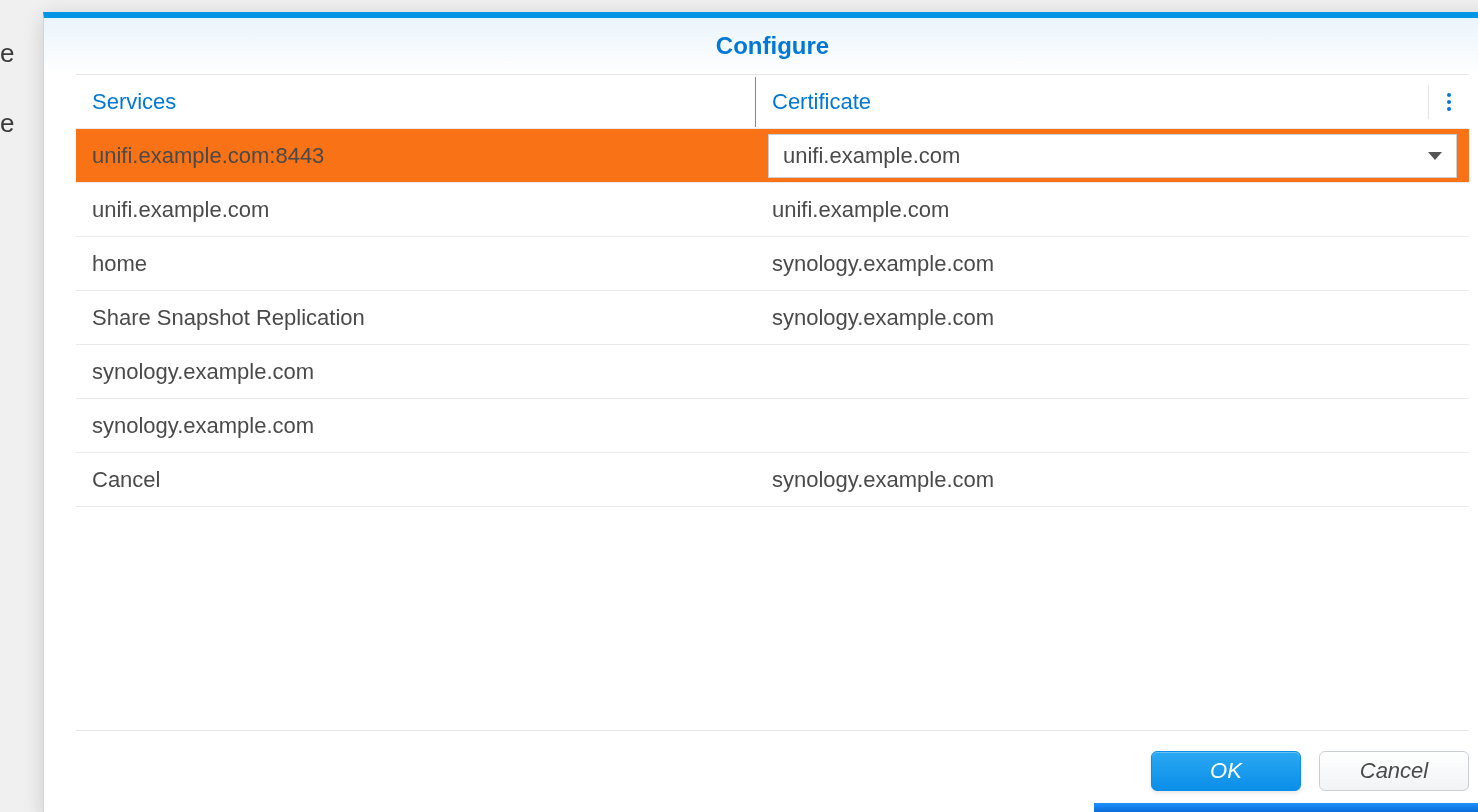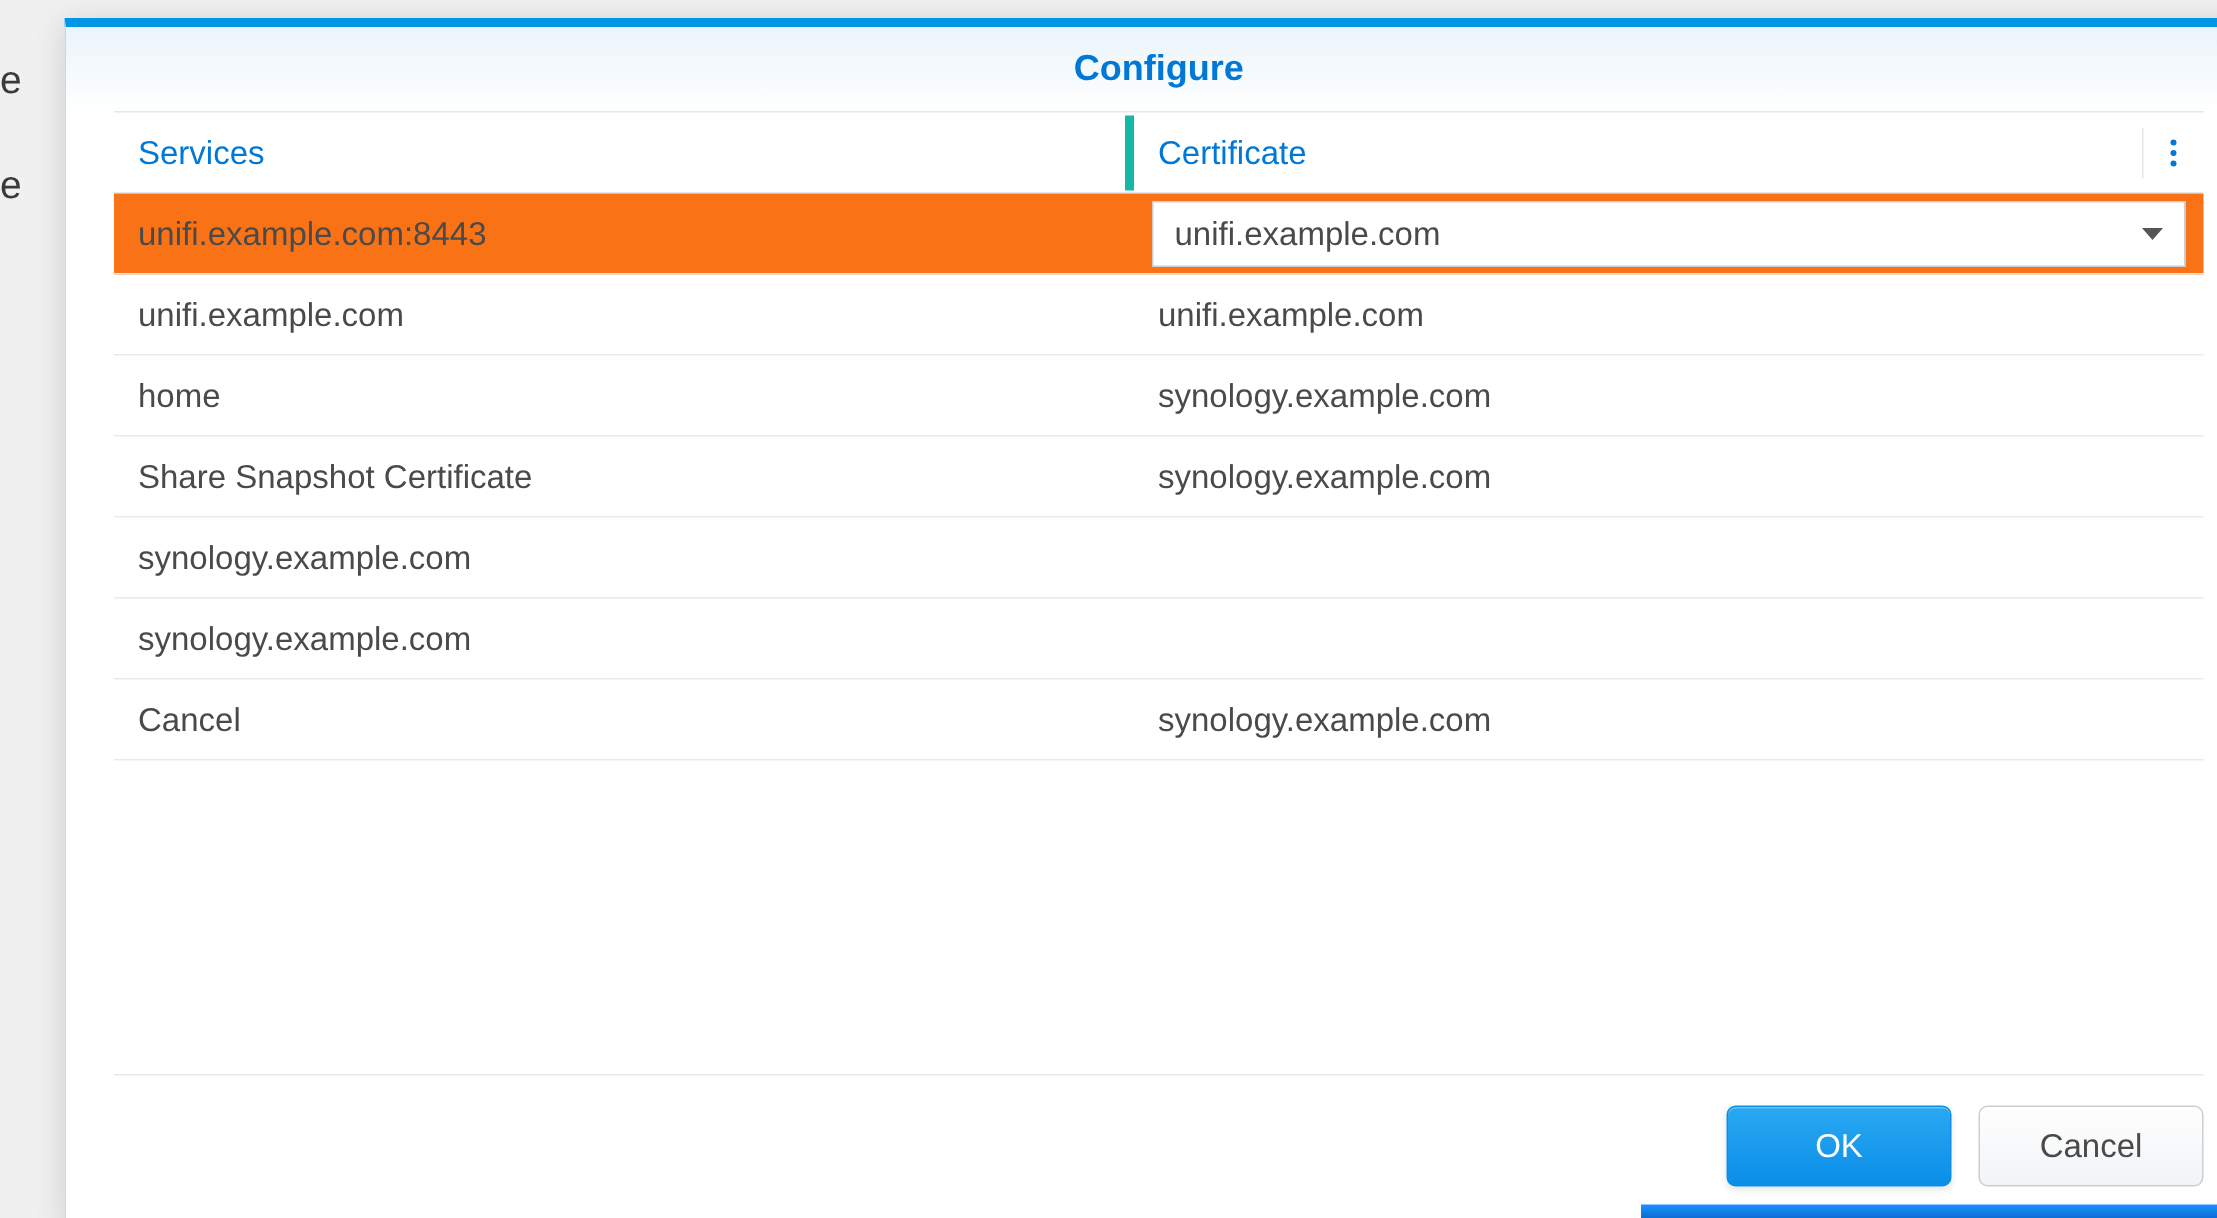--- a/index.html
+++ b/index.html
@@ -79,21 +79,21 @@
     padding: 12px 16px;
     box-sizing: border-box;
   }
   .col-cert {
     flex: 1;
     padding: 4px 16px;
     box-sizing: border-box;
     position: relative;
   }
   .grid-header .col-service {
-    border-right: 6px solid #14b8a6;
+    border-right: 1px solid #14b8a6;
   }
   .grid-header .col-cert {
     border-right: 1px solid #e3e7ea;
   }
   .col-menu {
     flex: 0 0 40px;
     display: flex;
     align-items: center;
     justify-content: center;
   }
@@ -131,29 +131,30 @@
   .dialog-footer {
     border-top: 1px solid #e3e7ea;
     margin: 0 32px;
     padding: 20px 0 24px 0;
     display: flex;
     justify-content: flex-end;
     gap: 18px;
   }
   .btn {
     min-width: 150px;
-    height: 54px;
+    height: 40px;
     border-radius: 6px;
     font-size: 22px;
     display: flex;
     align-items: center;
     justify-content: center;
     cursor: pointer;
     box-sizing: border-box;
     user-select: none;
+    font-style: italic;
   }
   .btn-primary {
     background: linear-gradient(to bottom, #2aa8f2 0%, #0a8ee8 100%);
     color: #ffffff;
     border: 1px solid #0a8ee8;
     box-shadow: 0 1px 0 rgba(255,255,255,0.3) inset, 0 2px 4px rgba(0,0,0,0.1);
   }
   .btn-secondary {
     background: linear-gradient(to bottom, #ffffff 0%, #f1f3f5 100%);
     color: #4a4a4a;
@@ -210,21 +211,21 @@
         <div class="col-service">unifi.example.com</div>
         <div class="col-cert">unifi.example.com</div>
       </div>
 
       <div class="grid-row">
         <div class="col-service">home</div>
         <div class="col-cert">synology.example.com</div>
       </div>
 
       <div class="grid-row">
-        <div class="col-service">Share Snapshot Certificate</div>
+        <div class="col-service">Share Snapshot Replication</div>
         <div class="col-cert">synology.example.com</div>
       </div>
 
       <div class="grid-row">
         <div class="col-cert">synology.example.com</div>
       </div>
 
       <div class="grid-row">
         <div class="col-cert">synology.example.com</div>
       </div>

